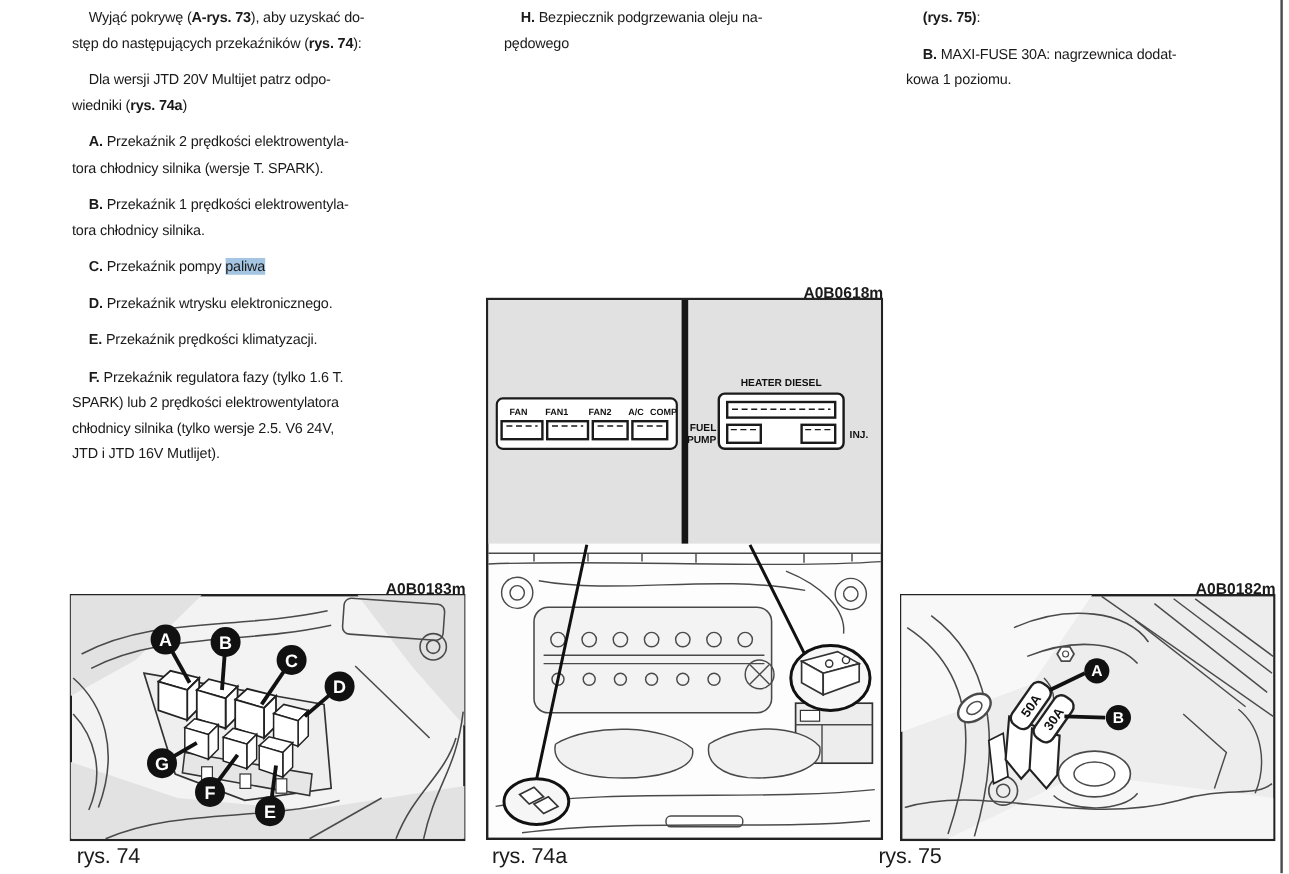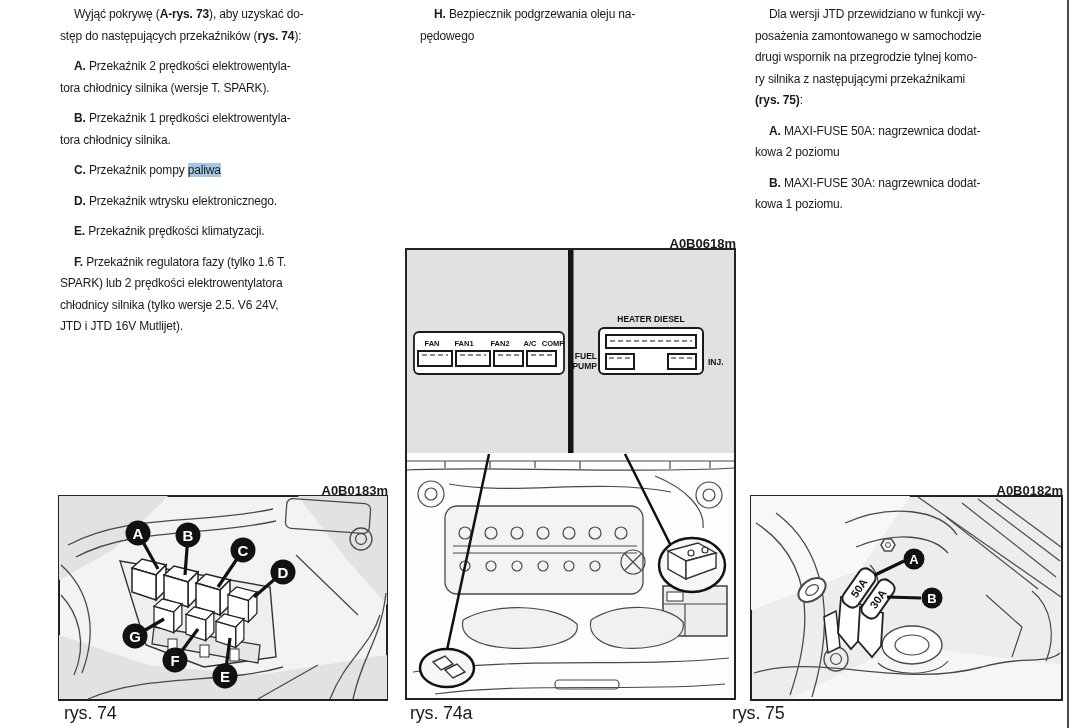--- a/index.html
+++ b/index.html
@@ -35,46 +35,42 @@
   .whitebit{fill:#fff;stroke:#333;stroke-width:1.4;}
 </style>
 </head>
 <body>
 
 <div class="page">
 
   <div class="col" style="left:60px;width:342px;">
     <p><span>Wyjąć pokrywę (</span><span class="b">A-rys. 73</span><span>), aby uzyskać do-
 stęp do następujących przekaźników (</span><span class="b">rys. 74</span><span>):</span></p>
+    <p><span>Dla wersji JTD 20V Multijet patrz odpo-
+wiedniki (</span><span class="b">rys. 74a</span><span>)</span></p>
     <p><span class="b">A.</span><span> Przekaźnik 2 prędkości elektrowentyla-
 tora chłodnicy silnika (wersje T. SPARK).</span></p>
     <p><span class="b">B.</span><span> Przekaźnik 1 prędkości elektrowentyla-
 tora chłodnicy silnika.</span></p>
     <p><span class="b">C.</span><span> Przekaźnik pompy </span><span class="hl">paliwa</span></p>
     <p><span class="b">D.</span><span> Przekaźnik wtrysku elektronicznego.</span></p>
     <p><span class="b">E.</span><span> Przekaźnik prędkości klimatyzacji.</span></p>
     <p><span class="b">F.</span><span> Przekaźnik regulatora fazy (tylko 1.6 T.
 SPARK) lub 2 prędkości elektrowentylatora
 chłodnicy silnika (tylko wersje 2.5. V6 24V,
 JTD i JTD 16V Mutlijet).</span></p>
   </div>
 
   <div class="col" style="left:420px;width:332px;">
     <p><span class="b">H.</span><span> Bezpiecznik podgrzewania oleju na-
 pędowego</span></p>
   </div>
 
   <div class="col" style="left:755px;width:315px;">
-    <p><span>Dla wersji JTD przewidziano w funkcji wy-
-posażenia zamontowanego w samochodzie
-drugi wspornik na przegrodzie tylnej komo-
-ry silnika z następującymi przekaźnikami
-</span><span class="b">(rys. 75)</span><span>:</span></p>
-    <p><span class="b">A.</span><span> MAXI-FUSE 50A: nagrzewnica dodat-
-kowa 2 poziomu</span></p>
+    <p><span class="b">(rys. 75)</span><span>:</span></p>
     <p><span class="b">B.</span><span> MAXI-FUSE 30A: nagrzewnica dodat-
 kowa 1 poziomu.</span></p>
   </div>
 
   <div class="fig-code" style="left:58px;top:483px;width:330px;">A0B0183m</div>
   <div class="fig-code" style="left:405px;top:236px;width:331px;">A0B0618m</div>
   <div class="fig-code" style="left:750px;top:483px;width:313px;">A0B0182m</div>
 
   <div class="fig" style="left:58px;top:495px;width:330px;height:206px;">
     <svg width="330" height="206" viewBox="0 0 330 206">

